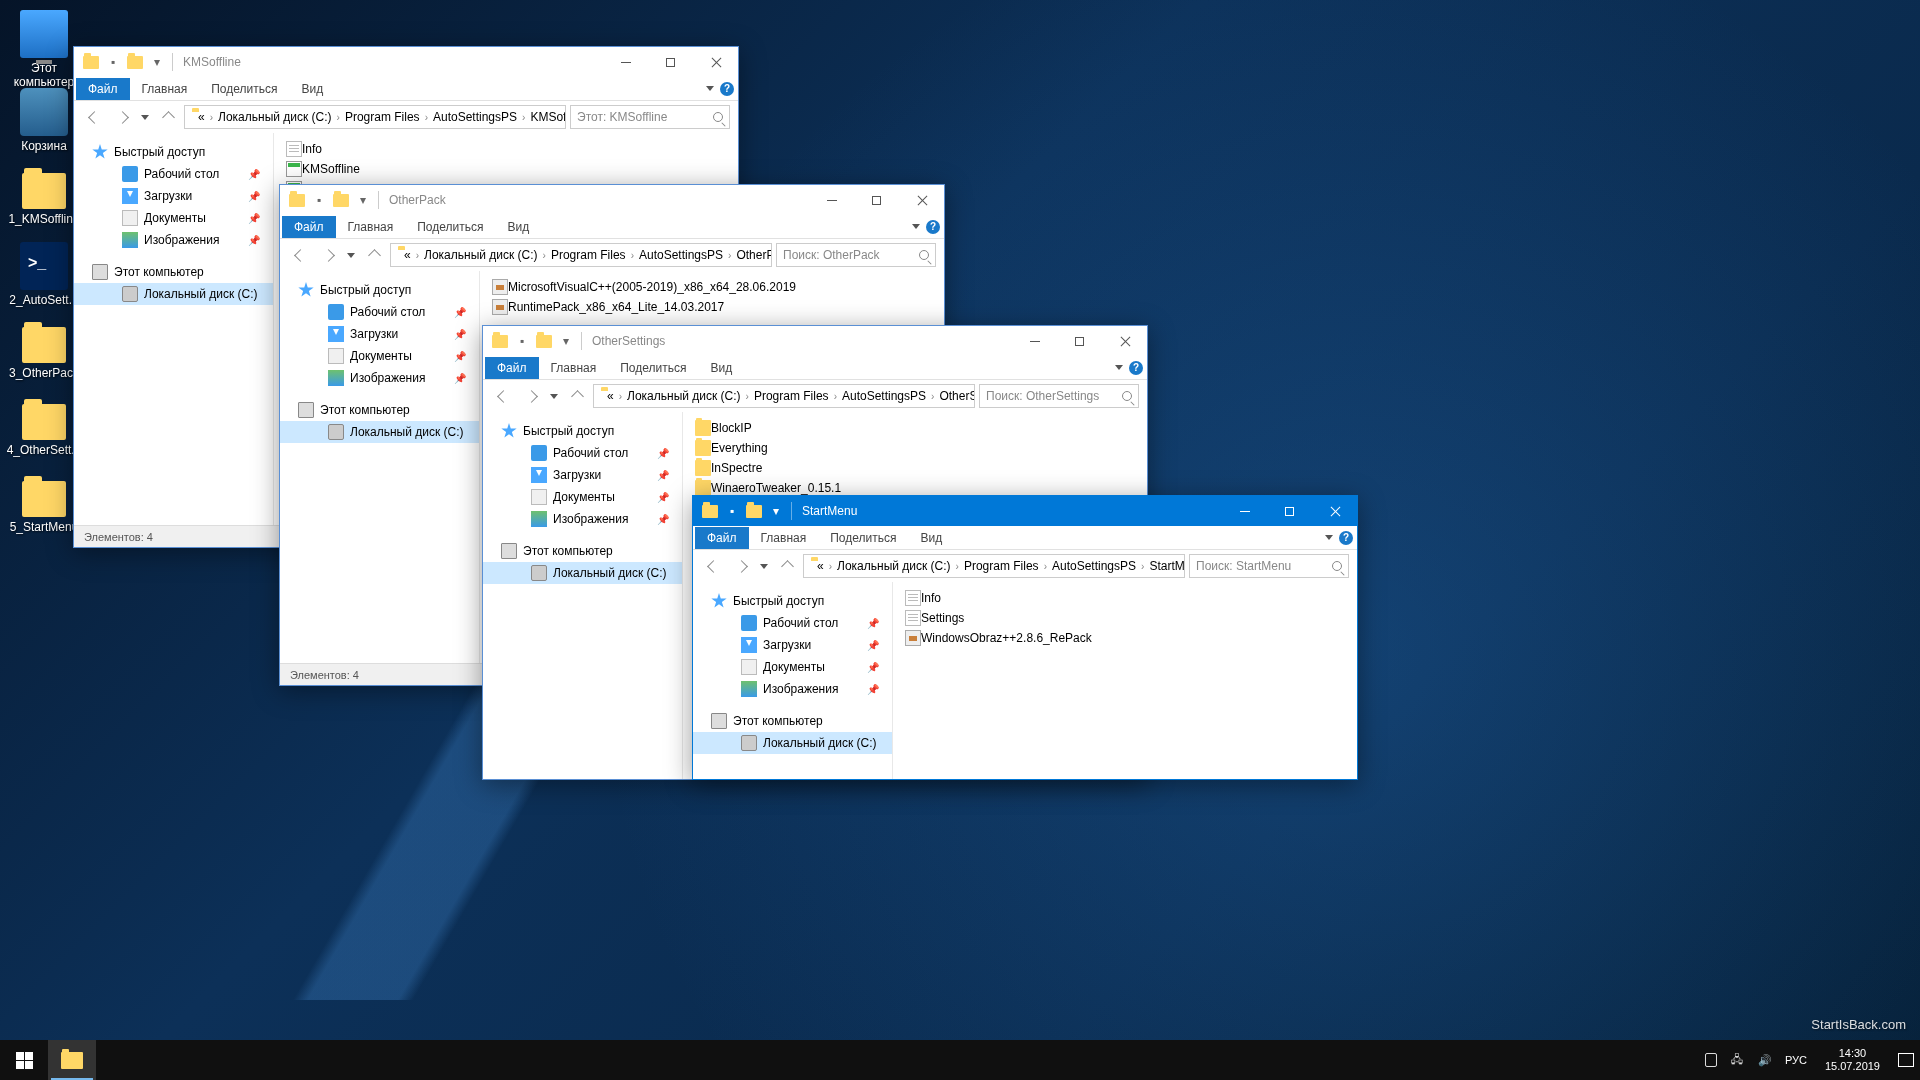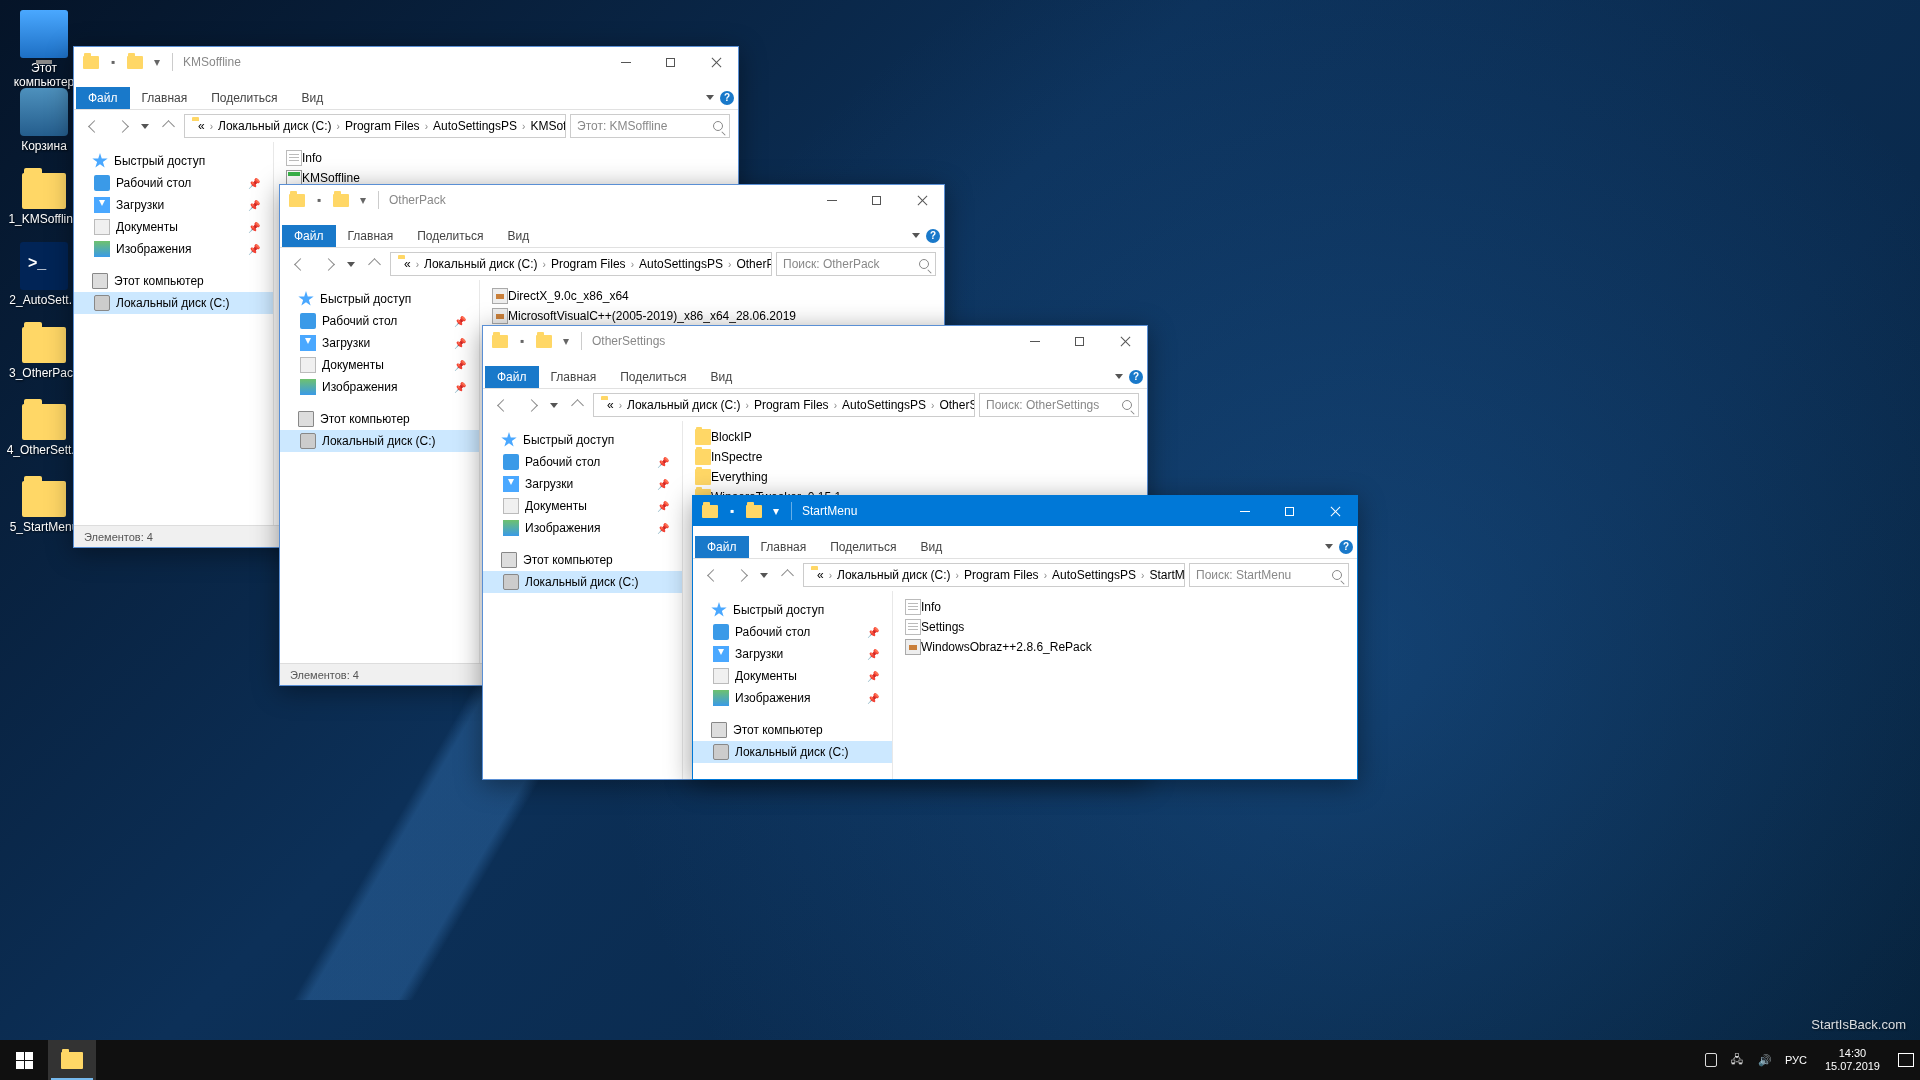--- a/index.html
+++ b/index.html
@@ -29,21 +29,21 @@
 .titlebar .title-text { margin-left: 6px; color:#888;}
 .titlebar .win-controls { margin-left: auto; display: flex; }
 .titlebar .win-controls .wc { width: 45px; height: 30px; display: flex; align-items: center; justify-content: center; font-size: 11px; font-family: "Segoe MDL2 Assets", sans-serif; cursor: pointer; color:#333;}
 .wc .min-g{width:10px;height:1px;background:#555;}
 .wc .max-g{width:9px;height:9px;border:1px solid #555;}
 .wc .close-g{position:relative;width:11px;height:11px;}
 .wc .close-g::before,.wc .close-g::after{content:'';position:absolute;top:5px;left:0;width:13px;height:1px;background:#555;}
 .wc .close-g::before{transform:rotate(45deg);}
 .wc .close-g::after{transform:rotate(-45deg);}
 
-.ribbon-tabs { height: 24px; background: #fff; display: flex; align-items: center; font-size: 12px; border-bottom: 1px solid #e1e1e1; padding-left:2px;margin-top:9px;}
+.ribbon-tabs { height: 24px; background: #fff; display: flex; align-items: center; font-size: 12px; border-bottom: 1px solid #e1e1e1; padding-left:2px;}
 .ribbon-tabs .tab { padding: 4px 12px; cursor: pointer; color:#444;}
 .ribbon-tabs .tab.file { background: #1979ca; color: #fff; }
 .ribbon-tabs .expand { margin-left: auto; margin-right: 4px; display:flex; gap:6px; align-items:center;}
 .chev-down{width:0;height:0;border-left:4px solid transparent;border-right:4px solid transparent;border-top:5px solid #555;}
 .help-circle{width:14px;height:14px;border-radius:50%;background:#1979ca;color:#fff;font-size:10px;font-weight:bold;display:flex;align-items:center;justify-content:center;}
 
 .navbar { height: 32px; background: #fff; display: flex; align-items: center; padding: 0 8px; gap: 4px; }
 .navbar .nav-btn { width: 24px; height: 24px; display: flex; align-items: center; justify-content: center; cursor: pointer; }
 .nav-arrow{width:9px;height:9px;border-top:1px solid #888;border-left:1px solid #888;}
 .nav-arrow.left{transform:rotate(-45deg);}
@@ -53,21 +53,21 @@
 .navbar .addr .crumb { padding: 0 3px; cursor: pointer; white-space:nowrap;}
 .navbar .addr .chev { color: #888; font-size: 10px; padding: 0 2px; cursor:pointer;}
 .navbar .search { width: 160px; height: 24px; border: 1px solid #ccc; display: flex; align-items: center; font-size: 12px; color: #888; padding: 0 6px; }
 .search .mag{margin-left:auto;width:10px;height:10px;border:1px solid #888;border-radius:50%;position:relative;}
 .search .mag::after{content:'';position:absolute;bottom:-4px;right:-4px;width:5px;height:1px;background:#888;transform:rotate(45deg);}
 
 .body { flex: 1; display: flex; background: #fff; overflow: hidden; }
 .sidebar { width: 200px; border-right: 1px solid #e8e8e8; padding: 8px 0; font-size: 12px; overflow: auto; }
 .sidebar .group { margin-bottom: 10px; }
 .sidebar .item { display: flex; align-items: center; padding: 3px 8px 3px 18px; cursor: pointer; gap: 6px; position:relative;}
-.sidebar .item.sub { padding-left: 20px; }
+.sidebar .item.sub { padding-left: 48px; }
 .sidebar .item.selected { background: #cce8ff; }
 .sidebar .item .pin { margin-left: auto; color: #aaa; font-size: 10px; padding-right:4px;}
 .sb-ico{width:16px;height:16px;flex-shrink:0;}
 .sb-star{background:#4aa8ff;clip-path:polygon(50% 0,61% 35%,98% 35%,68% 57%,79% 91%,50% 70%,21% 91%,32% 57%,2% 35%,39% 35%);}
 .sb-desktop{background:#3a9ae8;border-radius:2px;}
 .sb-download{background:#4aa8ff;position:relative;}
 .sb-download::after{content:'';position:absolute;top:3px;left:5px;width:0;height:0;border-left:3px solid transparent;border-right:3px solid transparent;border-top:6px solid #fff;}
 .sb-doc{background:#f0f0f0;border:1px solid #bbb;}
 .sb-img{background:linear-gradient(#6ec16e,#3a9ae8);}
 .sb-pc{background:#ddd;border:1px solid #888;border-radius:1px;}
@@ -367,24 +367,20 @@
           </div>
         <div class="item sub selected">
             <span class="sb-ico sb-disk"></span>
             <span>Локальный диск (C:)</span>
           </div>
       </div>
     </div>
     <div class="content">
       <div class="file-row">
           <span class="fi fi-installer"></span>
-          <span>DirectX_9.0c_x86_x64</span>
-        </div>
-      <div class="file-row">
-          <span class="fi fi-installer"></span>
           <span>MicrosoftVisualC++(2005-2019)_x86_x64_28.06.2019</span>
         </div>
       <div class="file-row">
           <span class="fi fi-installer"></span>
           <span>RuntimePack_x86_x64_Lite_14.03.2017</span>
         </div>
     </div>
   </div>
   <div class="statusbar">
       <span>Элементов: 4</span>
@@ -497,25 +493,25 @@
           </div>
       </div>
     </div>
     <div class="content">
       <div class="file-row">
           <span class="fi fi-folder"></span>
           <span>BlockIP</span>
         </div>
       <div class="file-row">
           <span class="fi fi-folder"></span>
+          <span>Everything</span>
+        </div>
+      <div class="file-row">
+          <span class="fi fi-folder"></span>
           <span>InSpectre</span>
-        </div>
-      <div class="file-row">
-          <span class="fi fi-folder"></span>
-          <span>Everything</span>
         </div>
       <div class="file-row">
           <span class="fi fi-folder"></span>
           <span>WinaeroTweaker_0.15.1</span>
         </div>
       <div class="file-row">
           <span class="fi fi-folder"></span>
           <span>Windows_Update_MiniTool</span>
         </div>
     </div>

